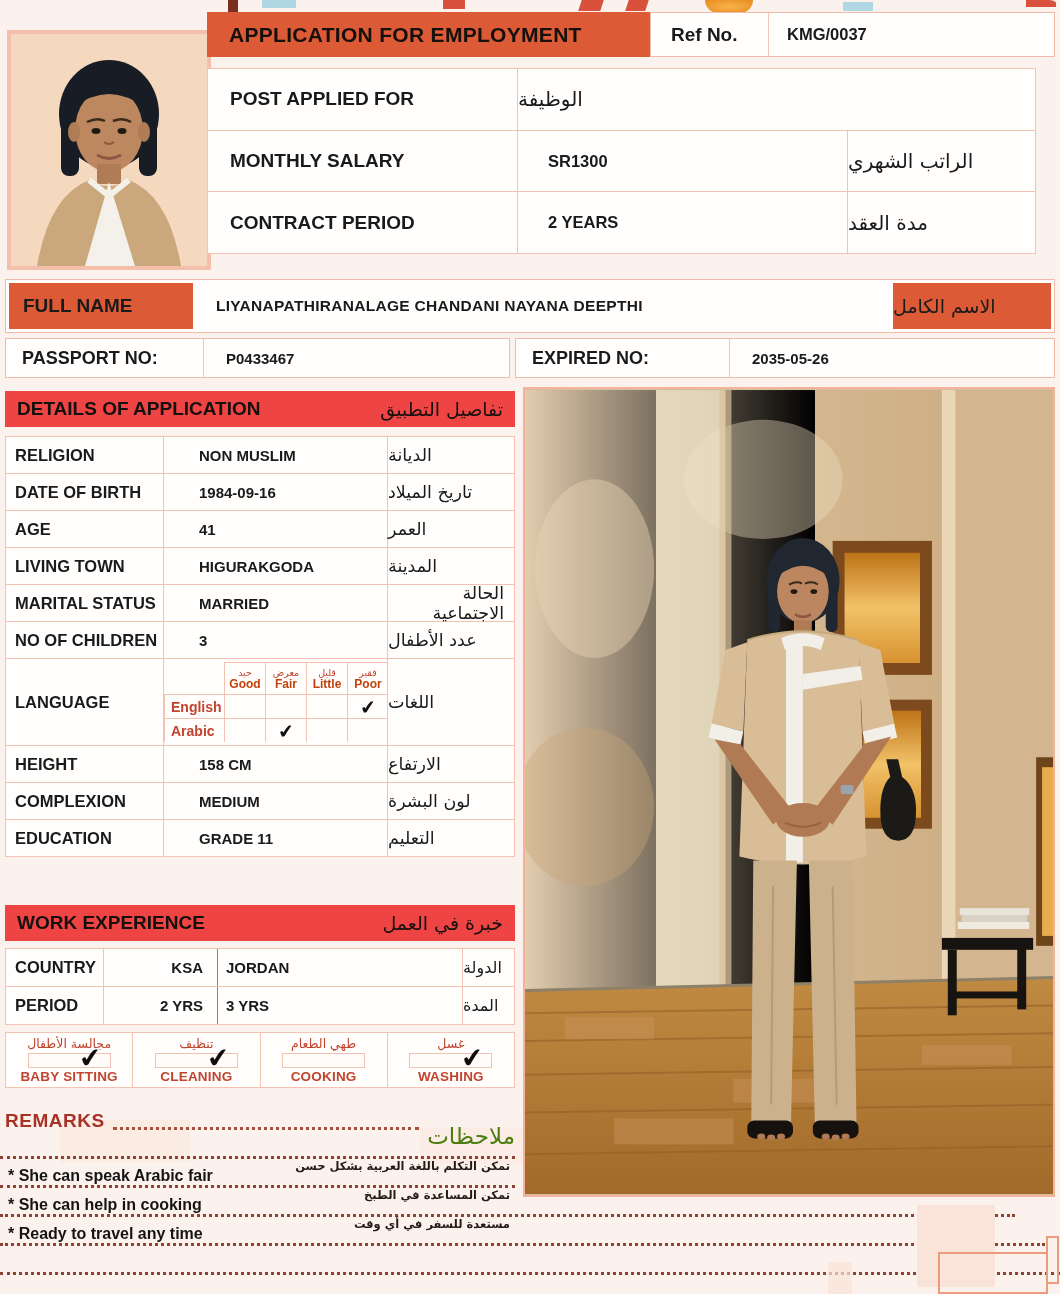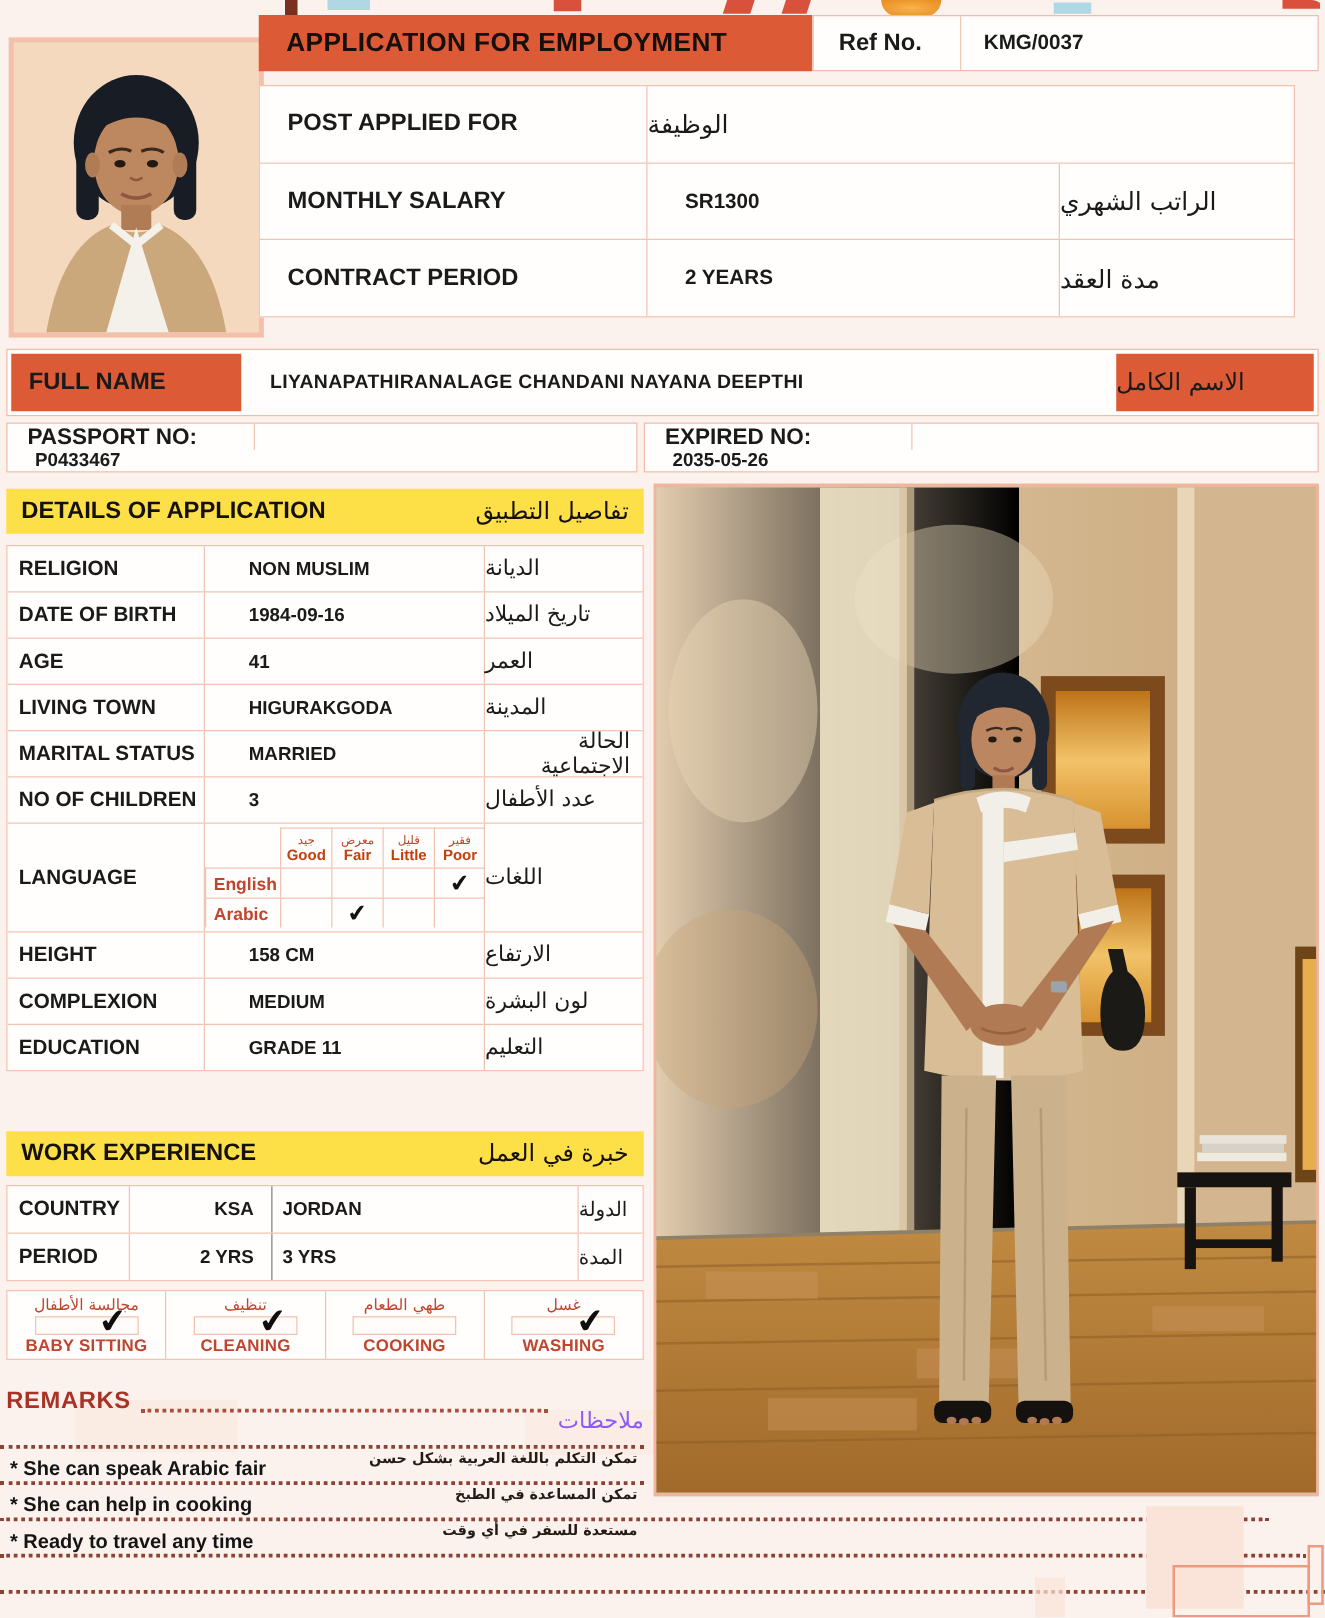--- a/index.html
+++ b/index.html
@@ -42,27 +42,27 @@
   .fn-left{position:absolute;left:3px;top:3px;width:184px;height:46px;background:#DC5A36;
            display:flex;align-items:center;padding-left:14px;font-weight:bold;font-size:19px;box-sizing:border-box;}
   .fn-value{position:absolute;left:210px;top:0;height:100%;display:flex;align-items:center;
             font-weight:bold;font-size:15.5px;letter-spacing:.3px;}
   .fn-right{position:absolute;right:3px;top:3px;width:158px;height:46px;background:#DC5A36;
             display:flex;align-items:center;justify-content:flex-end;padding-right:14px;
             font-size:19px;box-sizing:border-box;}
 
   
   .pp-box{position:absolute;top:338px;height:40px;background:#FFFEFD;border:1px solid #F0BBA8;
-          box-sizing:border-box;display:flex;flex-direction:column;}
+          box-sizing:border-box;display:flex;}
   .pp-label{display:flex;align-items:center;padding-left:16px;font-weight:bold;font-size:18px;
             border-right:1px solid #F3C7B6;box-sizing:border-box;}
   .pp-value{flex:1;display:flex;align-items:center;padding-left:22px;font-weight:bold;font-size:15px;}
 
   
-  .sec-head{position:absolute;left:5px;width:510px;height:36px;background:#fde047;
+  .sec-head{position:absolute;left:5px;width:510px;height:36px;background:#ef4444;
             display:flex;align-items:center;justify-content:space-between;
             padding:0 12px;box-sizing:border-box;}
   .sec-title{font-weight:bold;font-size:19px;color:#16100d;}
   .sec-ar{font-size:19px;color:#16100d;}
 
   
   .details-table{position:absolute;left:5px;top:436px;width:510px;background:#FFFEFD;
                  border:1px solid #F2C3B2;box-sizing:border-box;}
   .drow{display:flex;height:36px;border-bottom:1px solid #F2C3B2;}
   .drow:last-child{border-bottom:none;}
@@ -105,21 +105,21 @@
   .skill-ar{font-size:12.5px;color:#C0442E;margin-top:3px;}
   .skill-box{width:64%;height:13px;border:1px solid #F0C3B2;margin:2px auto 0;background:#FFFCFA;}
   .skill-en{font-size:13.5px;font-weight:bold;color:#C0442E;margin-top:1px;letter-spacing:.2px;}
   .skill-mark{position:absolute;right:24%;top:9px;font-size:27px;color:#0e0e0e;
               font-family:"DejaVu Sans",sans-serif;transform:rotate(-6deg);}
 
   
   .remarks-head{position:absolute;left:5px;top:1106px;width:510px;height:30px;display:flex;align-items:center;}
   .rm-label{color:#A93226;font-weight:bold;font-size:19px;letter-spacing:.5px;}
   .rm-dots{flex:1;border-bottom:3px dotted #A8503E;height:14px;margin:0 8px 0 8px;}
-  .rm-ar{color:#8b5cf6;font-size:18px;margin-top:30px;}
+  .rm-ar{color:#4d7c0f;font-size:23px;margin-top:30px;}
   .rm-row{position:absolute;left:8px;width:502px;height:27px;display:flex;
           justify-content:space-between;}
   .rm-en{align-self:flex-end;font-weight:bold;font-size:16px;color:#141414;}
   .rm-arr{align-self:flex-start;font-weight:bold;font-size:11.5px;color:#241c14;padding-top:1px;}
   .dotted{position:absolute;border-bottom:3px dotted #8E4234;height:0;}
 
   
   .photo-main{position:absolute;left:523px;top:387px;width:532px;height:810px;
               border:2px solid #F3B49E;box-sizing:border-box;background:#D8BE9F;}
   .photo-main svg{display:block;}

